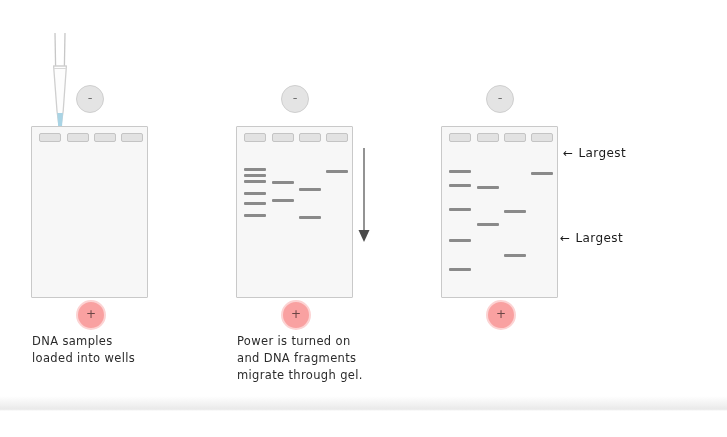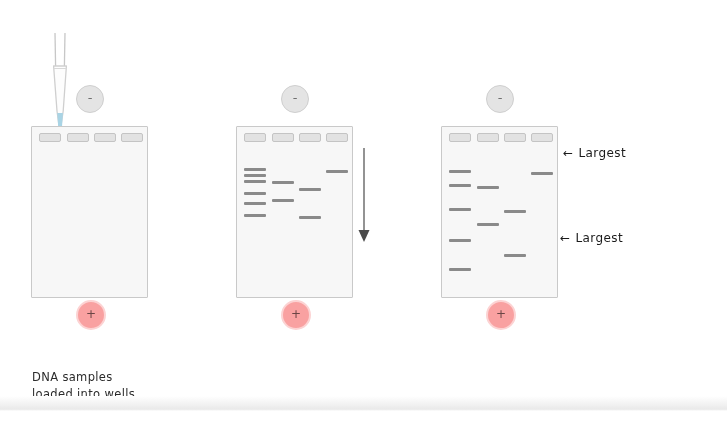--- a/index.html
+++ b/index.html
@@ -138,21 +138,20 @@
     position: absolute;
     left: 22px;
     top: 333px;
     width: 195px;
     font-family: "DejaVu Sans", sans-serif;
     font-size: 11.5px;
     line-height: 17px;
     color: #2b2b2b;
     letter-spacing: 0.35px;
     white-space: pre-line;
-    margin-top: 36px;
   }
 
   
   .annot {
     position: absolute;
     font-family: "DejaVu Sans", sans-serif;
     font-size: 12px;
     color: #1b1b1b;
     letter-spacing: 0.4px;
     white-space: nowrap;
@@ -239,20 +238,23 @@
       <svg width="18" height="98" viewBox="0 0 18 98">
         <line x1="9" y1="0" x2="9" y2="86" stroke="#6f6f6f" stroke-width="1.5"></line>
         <path d="M3.5 82 L9 94 L14.5 82 Z" fill="#4a4a4a"></path>
       </svg>
     </div>
 
     <div class="electrode pos">
       <span class="sym">+</span>
     </div>
 
+    <div class="caption">Power is turned on
+and DNA fragments
+migrate through gel.</div>
   </div>
 
   <div class="panel" id="panel-3">
 
     <div class="electrode neg">
       <span class="sym">-</span>
     </div>
 
     <div class="gel">
       <div class="wells">

